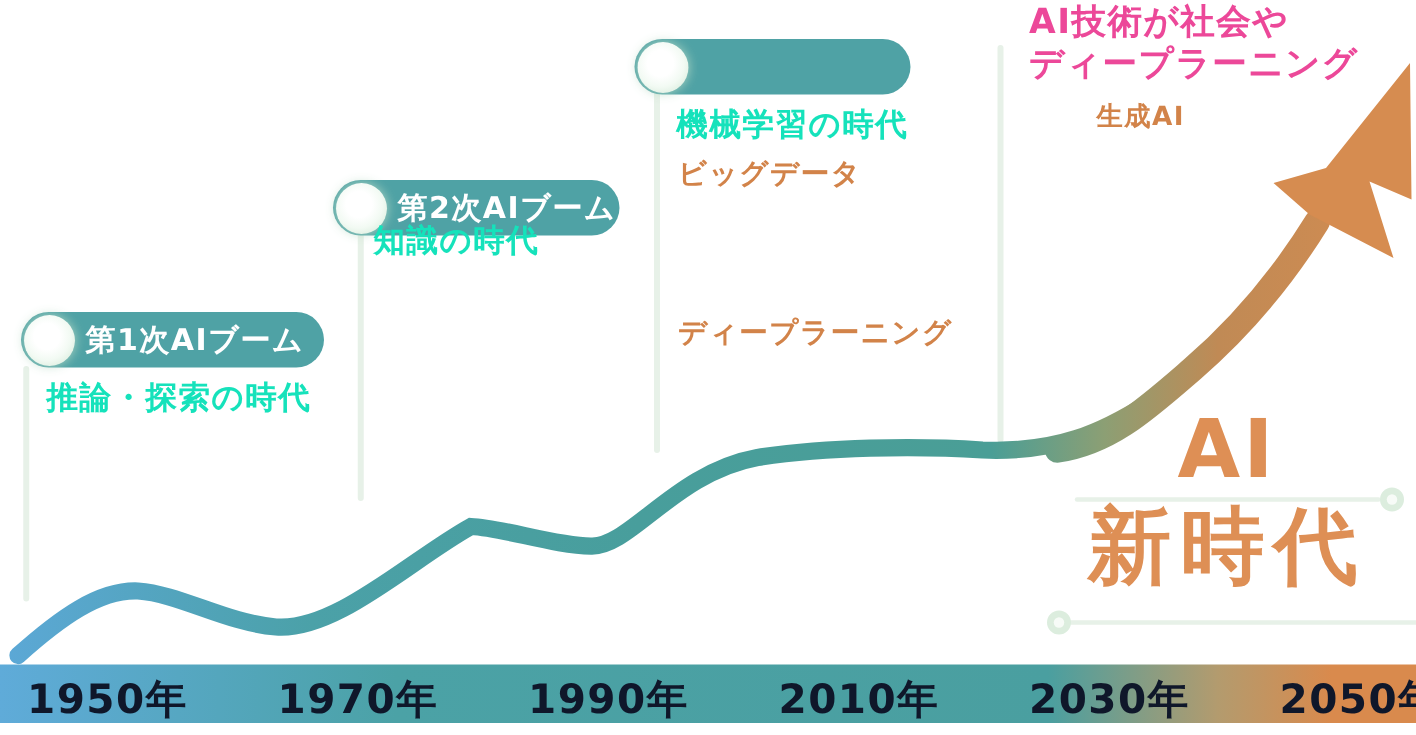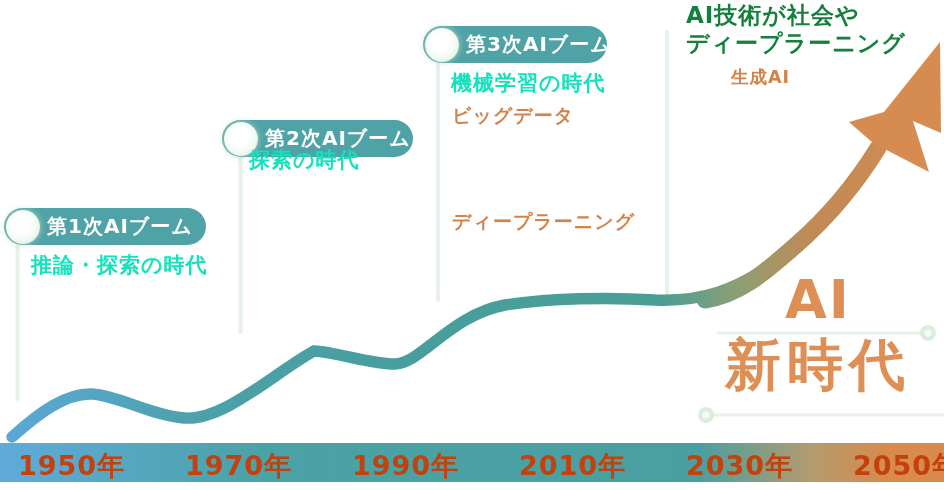--- a/index.html
+++ b/index.html
@@ -27,37 +27,37 @@
     position:absolute; font-weight:700; font-size:21px; color:#15E2BB;
     letter-spacing:1px; white-space:nowrap;text-align:right;
   }
   .kw-orange{
     position:absolute; font-weight:700; font-size:19px; color:#D28349;
     letter-spacing:1px; white-space:nowrap;
   }
   .headline{
     position:absolute; left:686px; top:1px;
     font-weight:700; font-size:23px; line-height:28px;
-    color:#15803d; letter-spacing:1px; white-space:nowrap;
+    color:#ec4899; letter-spacing:1px; white-space:nowrap;
   }
   .hero-line{
     position:absolute; left:690px; width:256px; text-align:center;
     color:#DE8F55; font-weight:700; white-space:nowrap;
   }
   #hero-ai{top:272px; font-size:54px; line-height:56px; letter-spacing:2px;}
   #hero-era{top:334px; font-size:56px; line-height:62px; letter-spacing:6px;}
 
   
   #timeline-bar{
     position:absolute; left:0; top:443px; width:944px; height:39px;
     background:linear-gradient(90deg,#5FABD9 0%,#4BA2A6 28%,#4A9FA0 74%,#B39B6E 86%,#D98A4D 94%,#D98A4D 100%);
   }
   .year-label{
     position:absolute; top:448px; font-size:27px; font-weight:600;
-    color:#c2410c; letter-spacing:1px; white-space:nowrap;
+    color:#0f172a; letter-spacing:1px; white-space:nowrap;
   }
 </style>
 </head>
 <body>
 
 <div id="canvas">
 
   <svg id="curve-svg" viewBox="0 0 944 490" xmlns="http://www.w3.org/2000/svg">
     <defs>
       <linearGradient id="curveGrad" gradientUnits="userSpaceOnUse" x1="0" y1="0" x2="944" y2="0">
@@ -92,35 +92,34 @@
              C 550 298, 610 297, 655 300
              C 705 302, 735 288, 765 269
              C 800 247, 828 220, 852 188
              C 872 161, 880 148, 892 128" fill="none" stroke="url(#curveGrad)" stroke-width="11.5" stroke-linecap="round"></path>
 
     <path d="M 705 300 C 740 295, 765 272, 795 246 C 825 220, 852 190, 878 148" fill="none" stroke="url(#curveGrad)" stroke-width="17" stroke-linecap="round"></path>
 
     <polygon points="940,42 941,133 913,121 929,172 873,143 849,122 884,112" fill="#D68C50"></polygon>
   </svg>
 
-  <div class="badge" style="left:4px; top:208px; width:202px;">
+  <div class="badge" style="left:14px; top:208px; width:202px;">
     <span class="glow"></span>
     <span>第1次AIブーム</span>
   </div>
   <div class="era" style="left:31px; top:251px;">推論・探索の時代</div>
 
   <div class="badge" style="left:222px; top:120px; width:191px;">
     <span class="glow"></span>
     <span>第2次AIブーム</span>
   </div>
-  <div class="era" style="left:249px; top:146px;">探索の時代</div>
+  <div class="era" style="left:249px; top:146px;">知識の時代</div>
 
   <div class="badge" style="left:423px; top:26px; width:184px;">
     <span class="glow"></span>
-    <span>第3次AIブーム</span>
   </div>
   <div class="era" style="left:451px; top:69px;">機械学習の時代</div>
   <div class="kw-orange" style="left:452px; top:103px;">ビッグデータ</div>
   <div class="kw-orange" style="left:452px; top:169px;margin-top:40px;">ディープラーニング</div>
 
   <div class="headline">
     <div>AI技術が社会や</div>
     <div>ディープラーニング</div>
   </div>
   <div class="kw-orange" style="left:687px; top:65px; font-size:17.5px;margin-left:44px;">生成AI</div>

